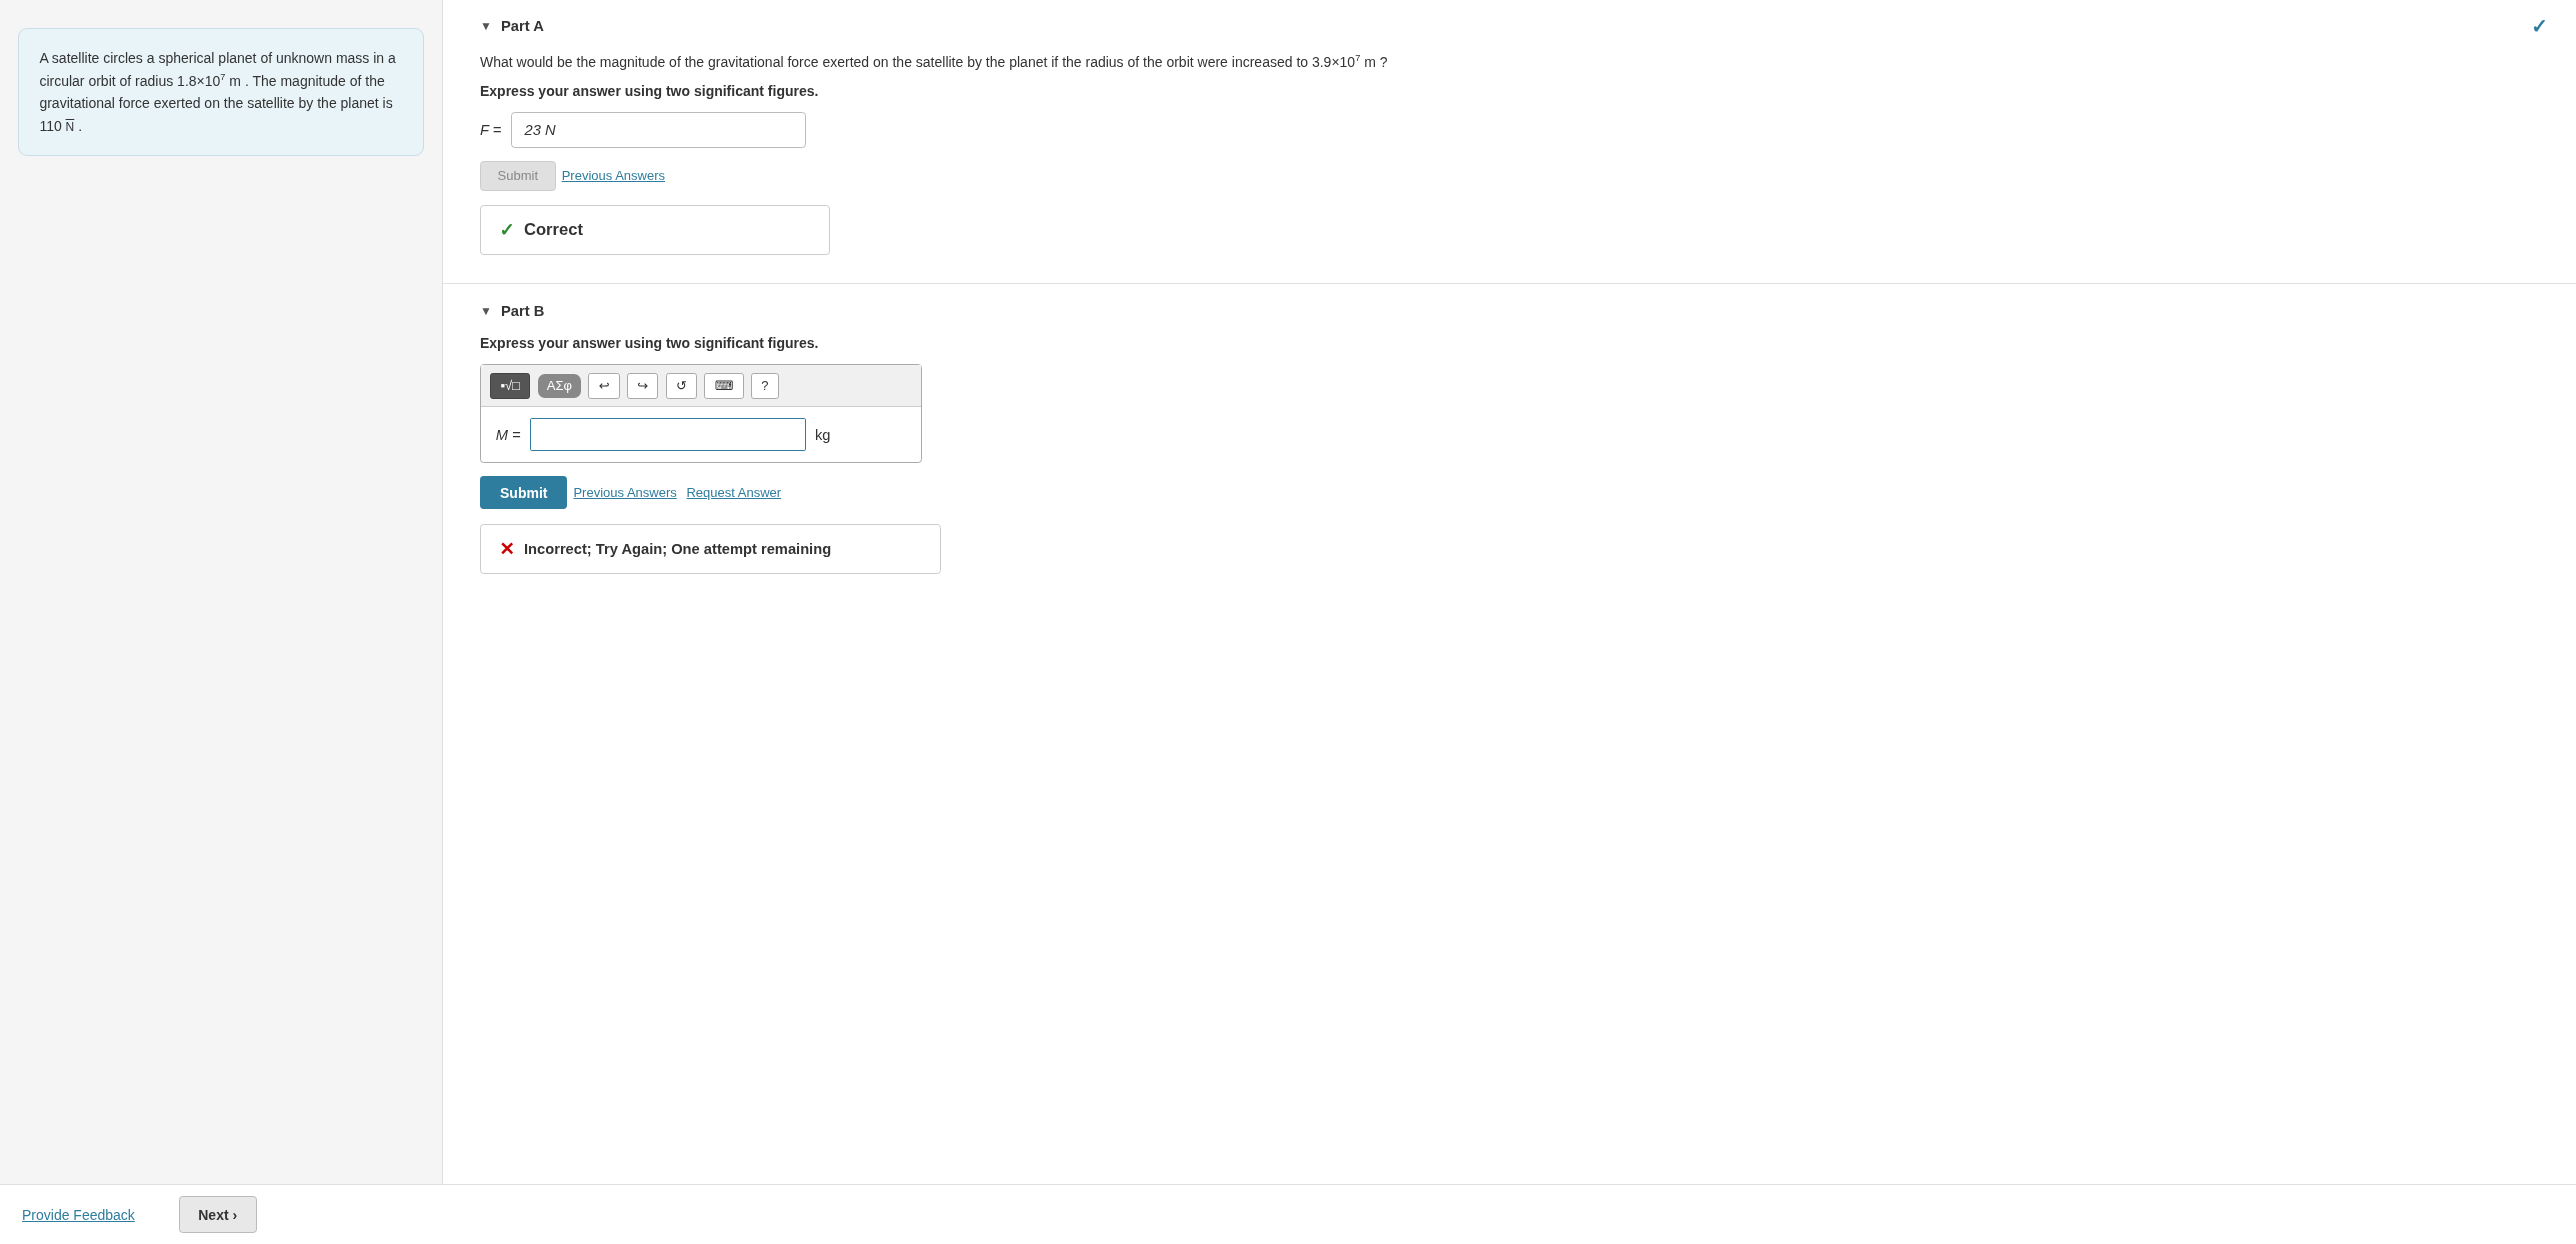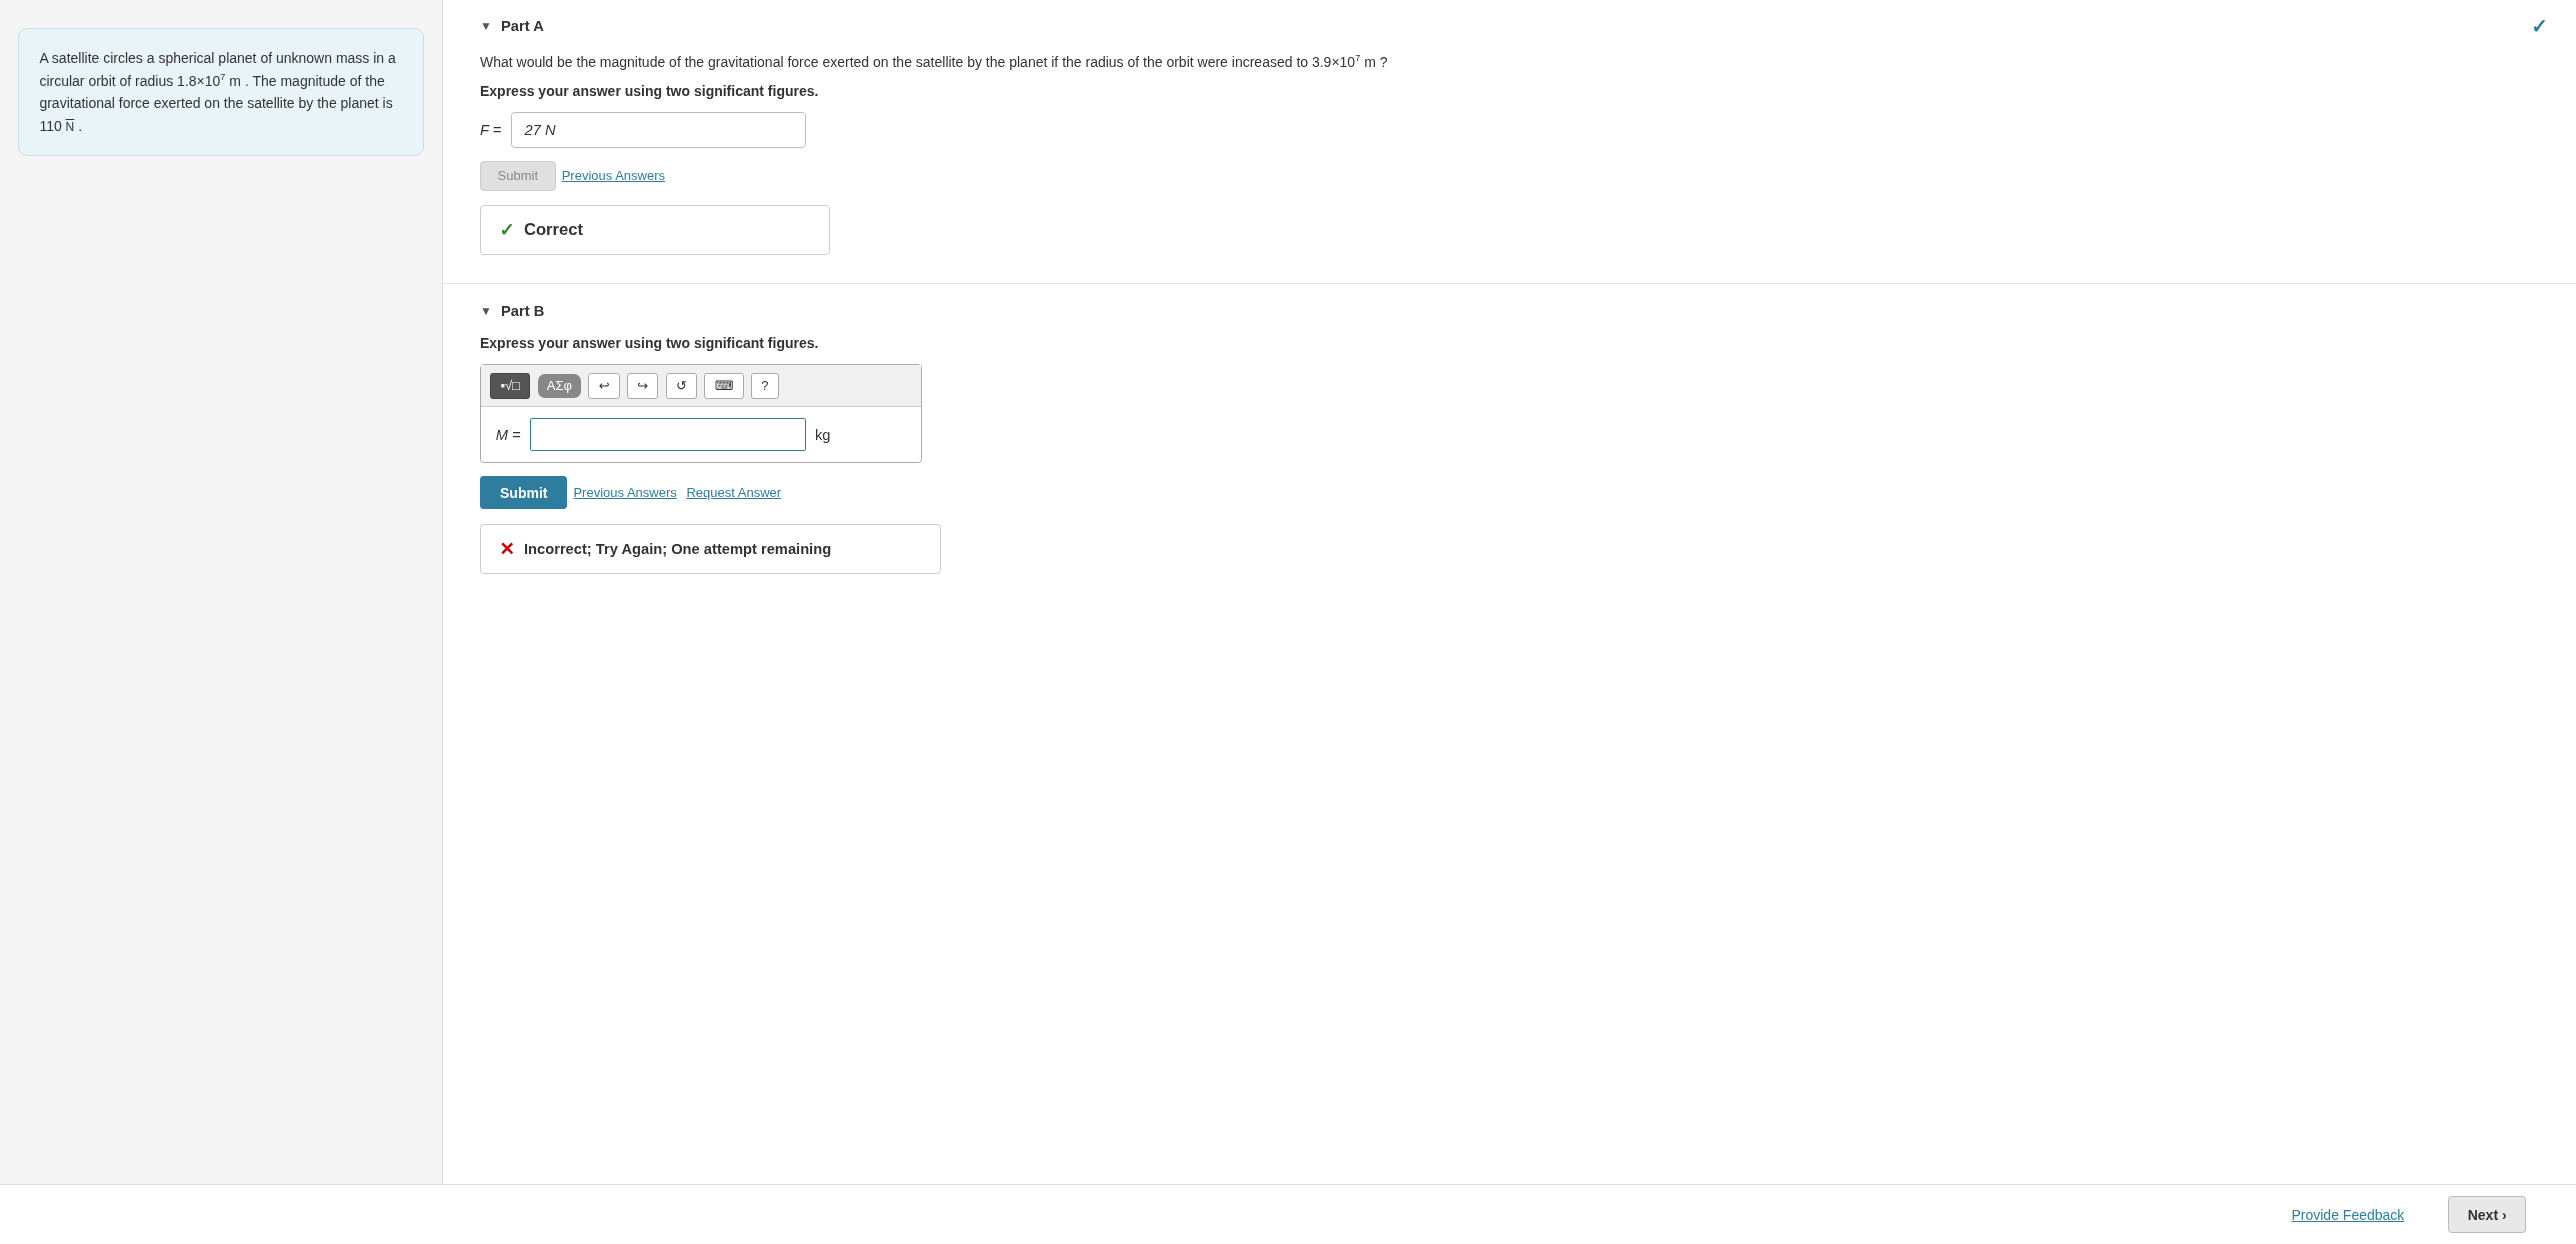--- a/index.html
+++ b/index.html
@@ -256,22 +256,22 @@
     .bottom-bar {
       position: fixed;
       bottom: 0;
       left: 0;
       right: 0;
       height: 60px;
       background: #fff;
       border-top: 0.9px solid #e0e0e0;
       display: flex;
       align-items: center;
-      justify-content: flex-end;
-      padding: 0 50px;
+      justify-content: flex-start;
+      padding: 0 22px;
     }
     .provide-feedback-link {
       color: #2e7d9e;
       text-decoration: underline;
       font-size: 14px;
       cursor: pointer;
       background: none;
       border: none;
     }
     .next-btn {
@@ -320,21 +320,21 @@
       </div>
 
       <div class="question-text">
         <span>What would be the magnitude of the gravitational force exerted on the satellite by the planet if the radius of the orbit were increased to 3.9×10</span><sup>7</sup><span> m ?</span>
       </div>
 
       <div class="express-instruction">Express your answer using two significant figures.</div>
 
       <div class="answer-input-row">
         <span class="answer-label">F =</span>
-        <div class="answer-input-box">27  N</div>
+        <div class="answer-input-box">23  N</div>
       </div>
 
       <div class="button-row">
         <button class="submit-btn-disabled">Submit</button>
         <button class="prev-answers-link">Previous Answers</button>
       </div>
 
       <div class="correct-box">
         <span class="correct-check">✓</span>
         <span class="correct-text">Correct</span>

